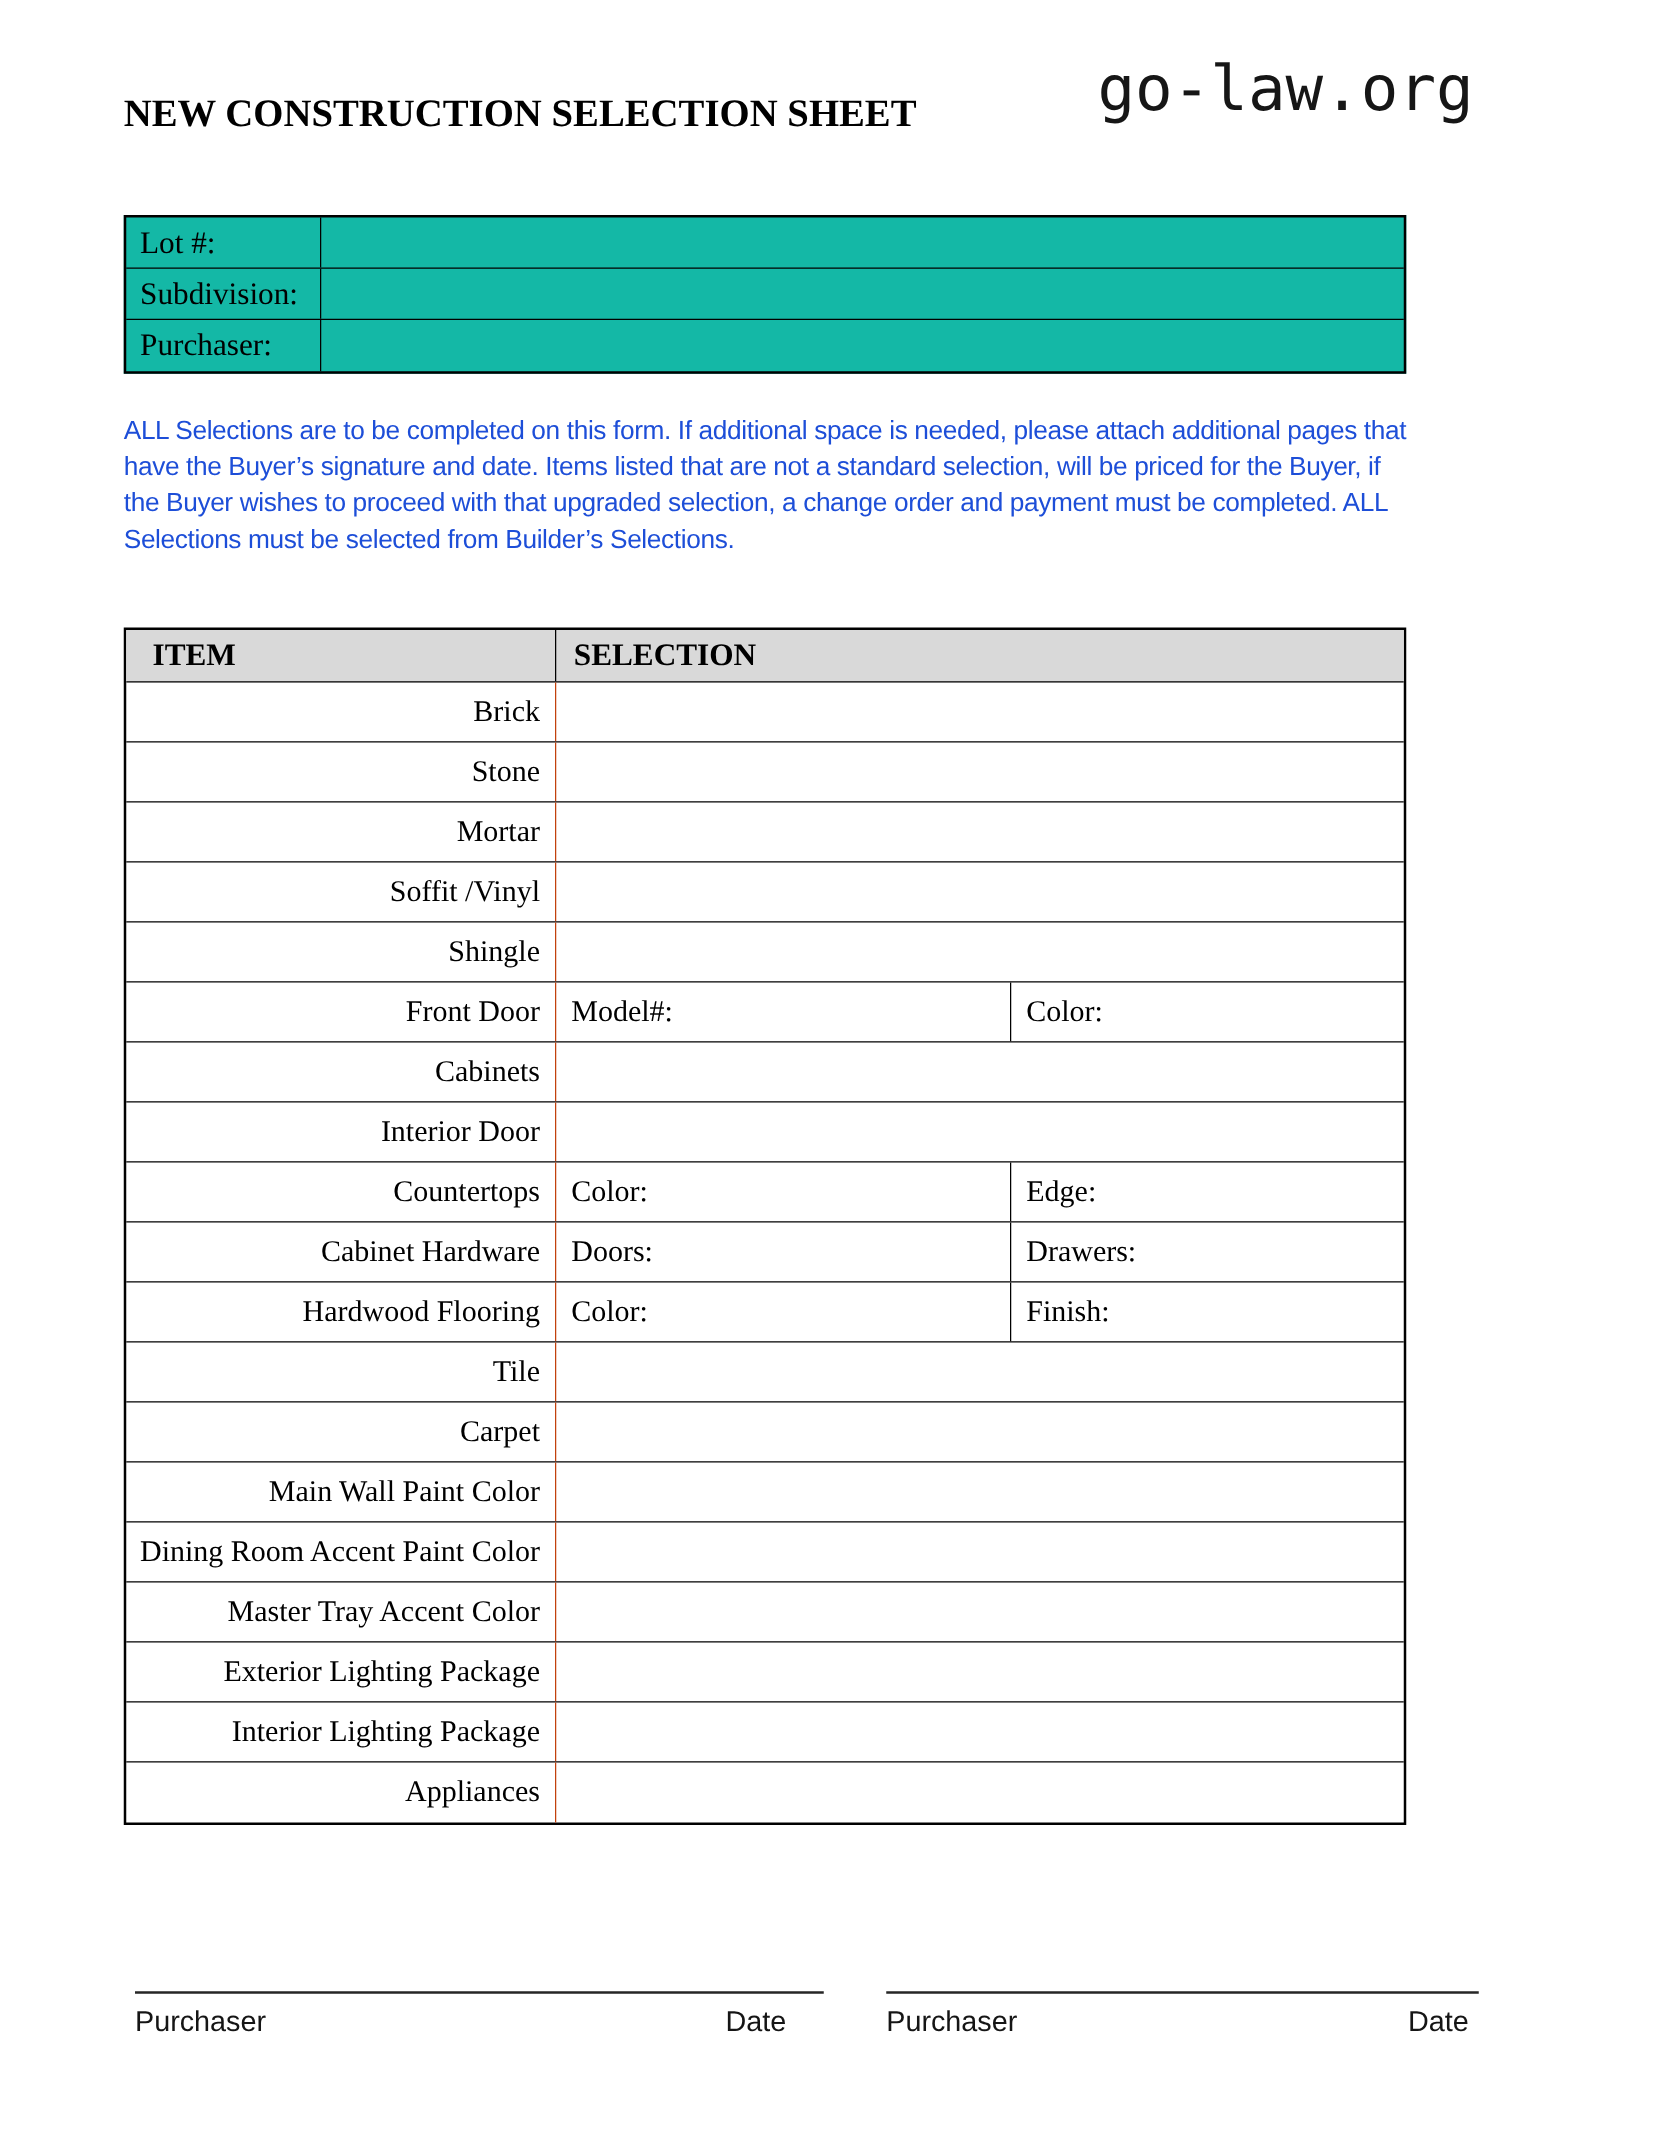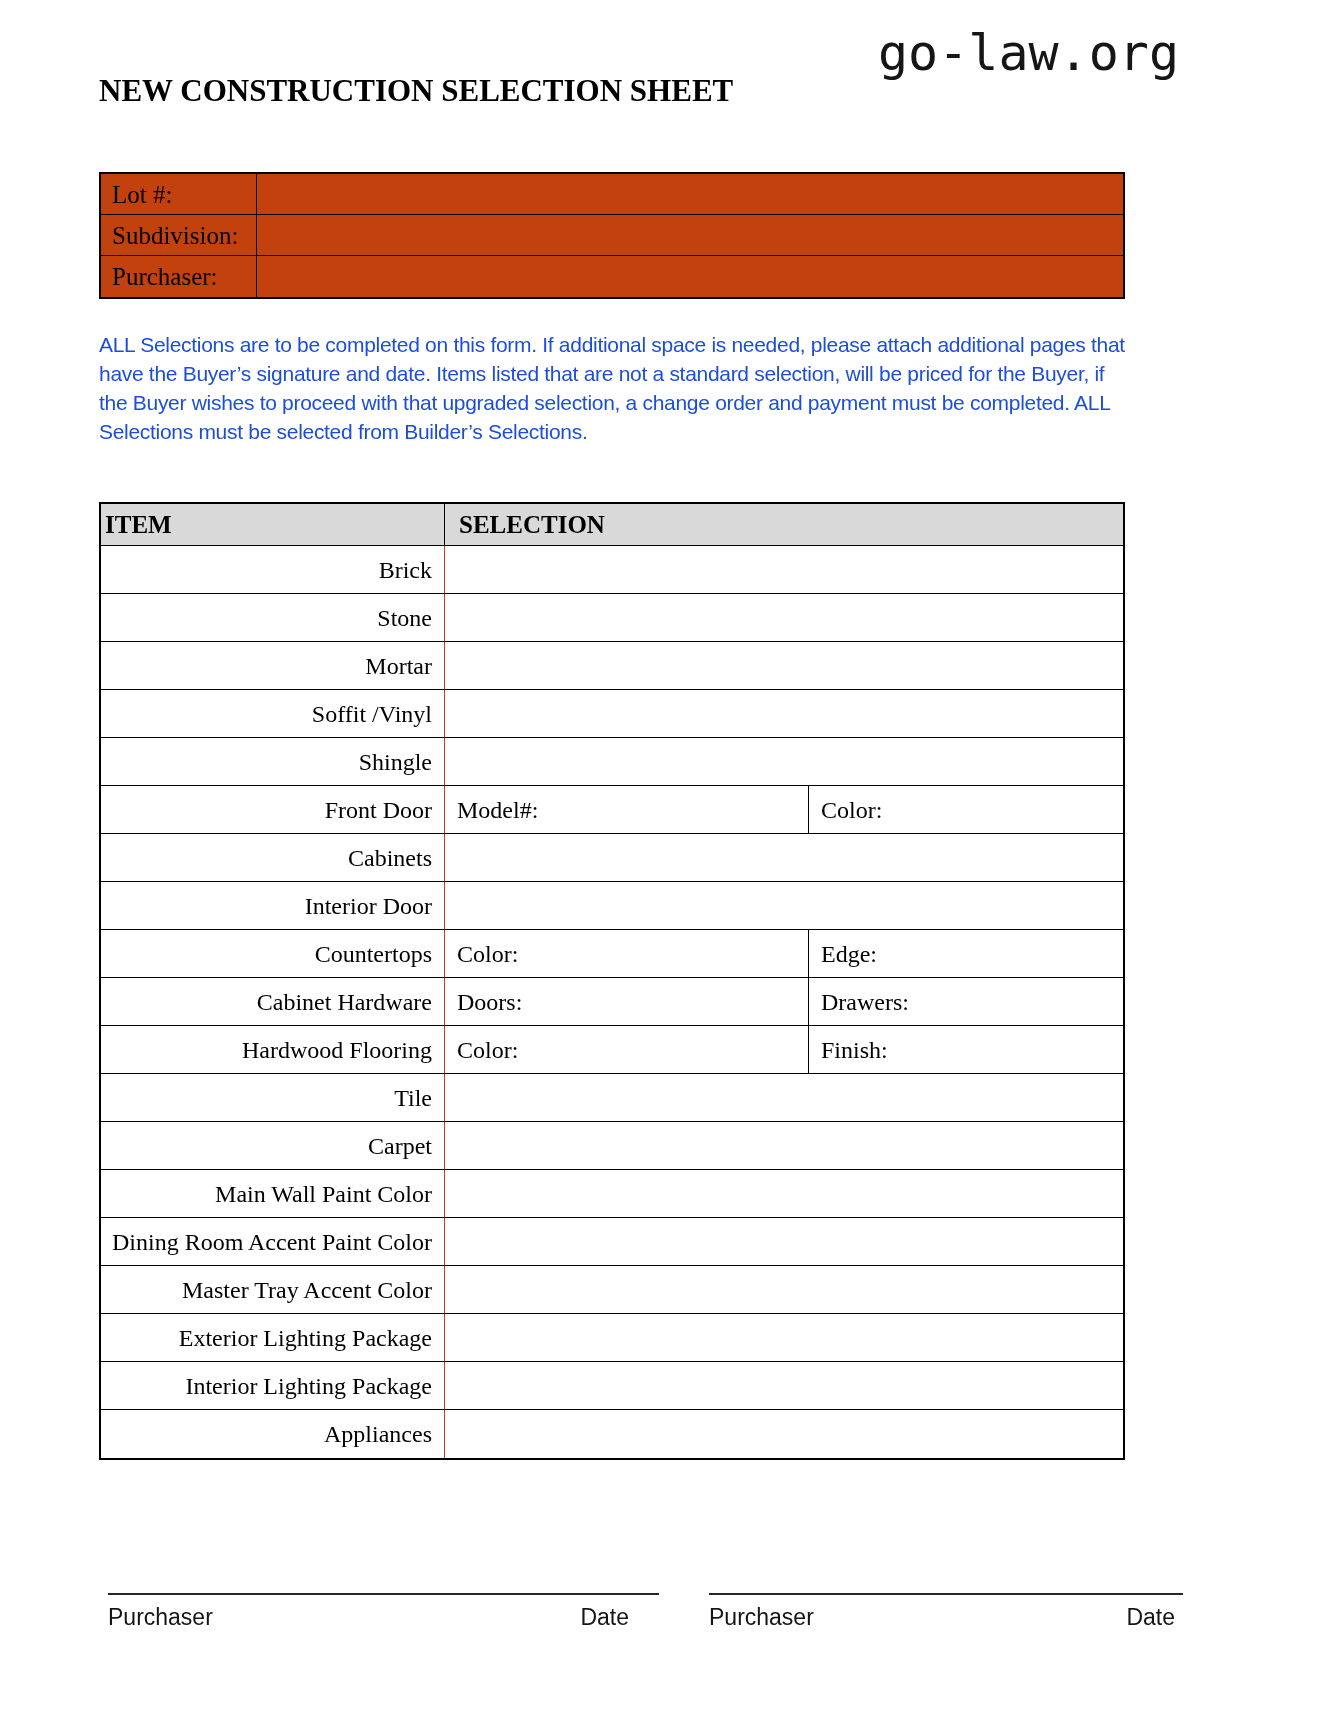--- a/index.html
+++ b/index.html
@@ -8,40 +8,40 @@
     background:#ffffff;
     position:relative;
     font-family:"Liberation Serif", serif;
     color:#000;
     overflow:hidden;
   }
   * { box-sizing:border-box; }
 
   
   .watermark {
-    position:absolute; top:28px; right:152px;
+    position:absolute; top:46px; right:152px;
     font-family:"DejaVu Sans Mono", monospace;
     font-size:50px; line-height:1;
     color:#161616; letter-spacing:0px;
   }
 
   
   .page-title {
     position:absolute; top:74px; left:99px; width:1026px;
     text-align:left;
     font-family:"Liberation Serif", serif;
     font-weight:bold; font-size:31px; line-height:1.1;
     color:#000;
   }
 
   
   .info-table {
     position:absolute; top:172px; left:99px; width:1026px;
     border:2px solid #000;
-    background:#c2410c;
+    background:#14b8a6;
   }
   .info-row { display:flex; height:41px; border-bottom:1px solid #000; }
   .info-row:last-child { border-bottom:none; }
   .info-label {
     width:156px; border-right:1px solid #000;
     font-size:25px; line-height:41px; padding-left:11px;
   }
   .info-value { flex:1; }
 
   
@@ -60,21 +60,21 @@
     font-size:24px;
   }
   .sel-header {
     display:flex; height:42px;
     background:#d9d9d9;
     border-bottom:1px solid #000;
     font-weight:bold; font-size:25px;
   }
   .sel-header .h-item {
     width:344px; border-right:1px solid #000;
-    padding-left:4px; line-height:42px;
+    padding-left:21px; line-height:42px;
   }
   .sel-header .h-selection { flex:1; padding-left:14px; line-height:42px; }
 
   .sel-row { display:flex; height:48px; border-bottom:1px solid #000; }
   .sel-row:last-child { border-bottom:none;gap:37px; }
   .c-item {
     width:344px; border-right:1px solid #c2410c;
     text-align:right; padding-right:12px; line-height:48px;
   }
   .c-sel { flex:1; }

